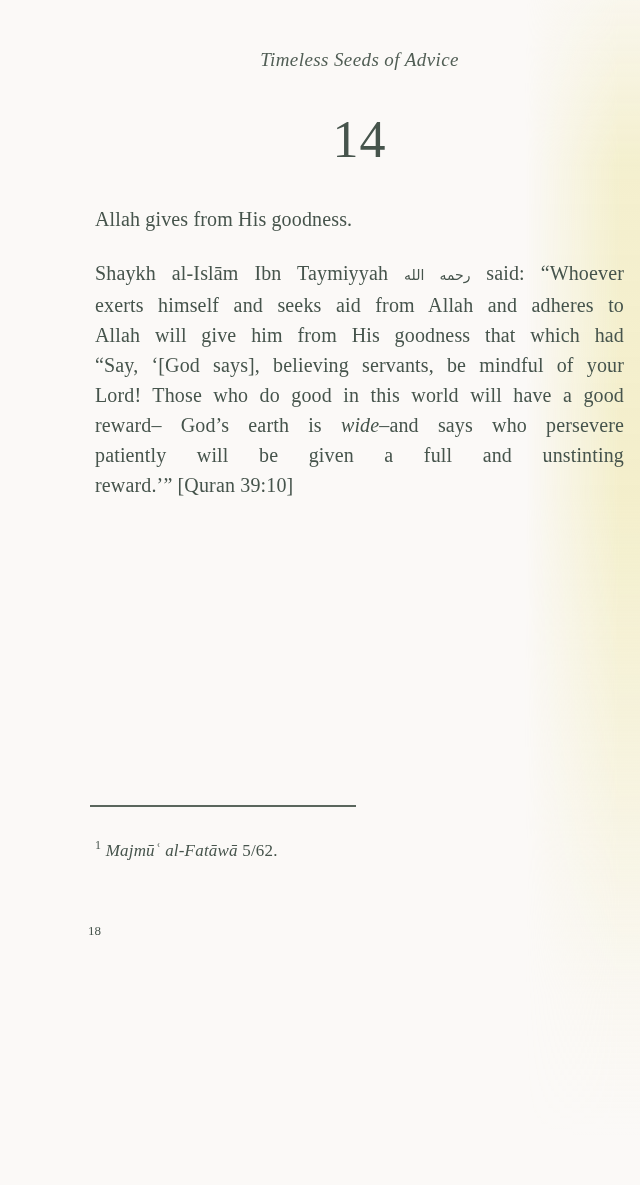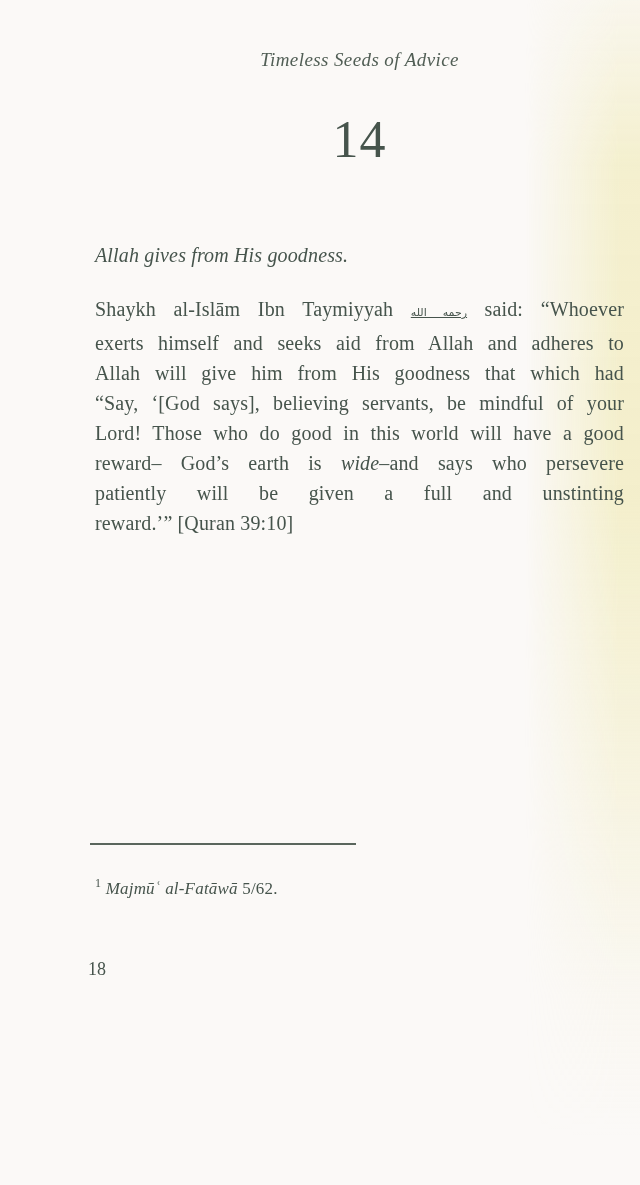--- a/index.html
+++ b/index.html
@@ -55,33 +55,32 @@
     text-align: center;
     letter-spacing: 1px;
     color: var(--ink);
   }
   .para {
     margin: 0;
     font-size: 20px;
     line-height: 30px;
     letter-spacing: 0.15px;
   }
-  .para1 { margin-top: 72px; font-style: italic; }
+  .para1 { margin-top: 36px; }
   .para2 { margin-top: 24px; }
   .para3 { }
   .jline {
     text-align: justify;
     text-align-last: justify;
   }
   .lline { text-align: left; }
   .arabic {
     font-family: "DejaVu Sans", sans-serif;
-    font-size: 11px;
+    font-size: 14px;
     letter-spacing: 0;
-    text-decoration: underline;
   }
   i { font-style: italic; }
   sup.fnref {
     font-size: 12px;
     line-height: 0;
     vertical-align: super;
   }
   .footnote-rule {
     margin-top: 305px;
     margin-left: -5px;
@@ -92,21 +91,21 @@
   .footnote {
     margin-top: 31px;
     font-size: 17px;
     line-height: 26px;
     letter-spacing: 0.2px;
   }
   .footnote .title { font-style: italic; }
   .page-number {
     margin-top: 54px;
     margin-left: -7px;
-    font-size: 18px;
+    font-size: 13px;
     line-height: 26px;
   }
 </style>
 </head>
 <body>
 
 <div class="page">
   <div class="gutter-tint"></div>
 
   <div class="content">

